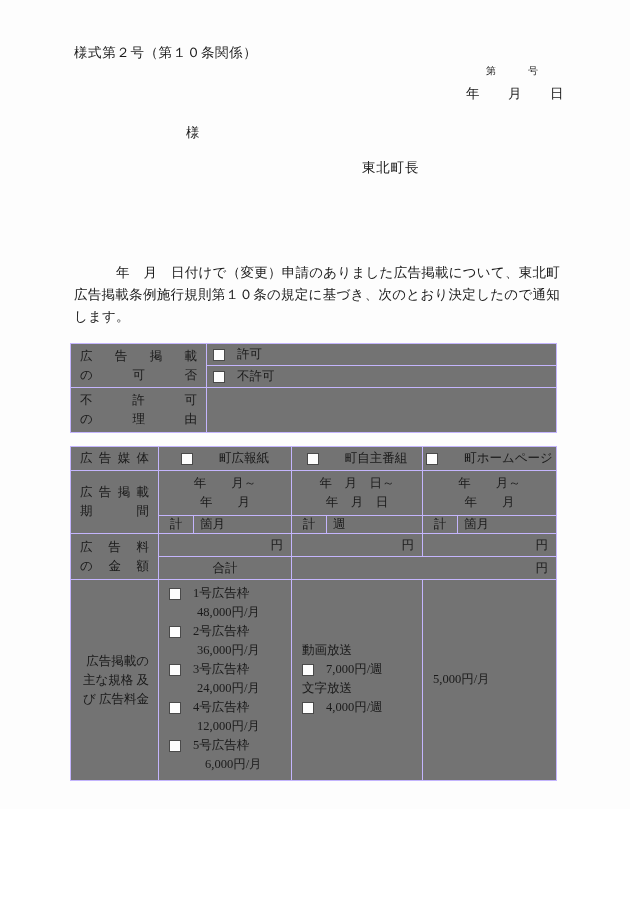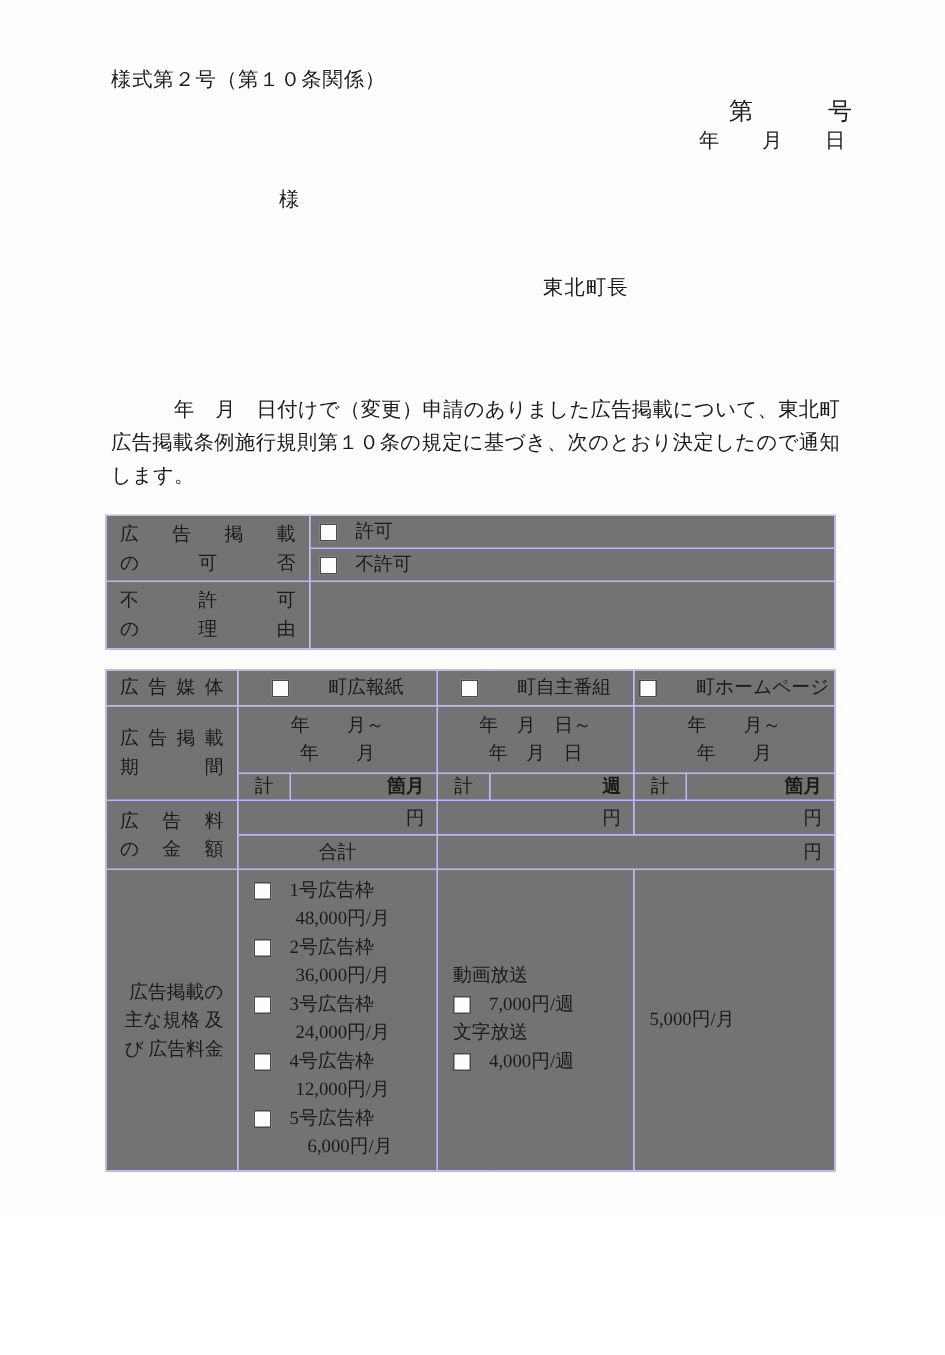--- a/index.html
+++ b/index.html
@@ -30,21 +30,21 @@
     left: 74px;
     top: 44px;
     font-size: 13.5px;
     letter-spacing: 0.6px;
     white-space: nowrap;
   }
   .doc-number {
     position: absolute;
     left: 486px;
     top: 64px;
-    font-size: 16px;
+    font-size: 10px;
     white-space: nowrap;
     letter-spacing: 0.5px;
   }
   .doc-date {
     position: absolute;
     left: 466px;
     top: 85px;
     font-size: 13.5px;
     white-space: nowrap;
     letter-spacing: 0.5px;
@@ -56,21 +56,20 @@
     font-size: 13.5px;
     white-space: nowrap;
   }
   .issuer {
     position: absolute;
     left: 362px;
     top: 159px;
     font-size: 13.5px;
     letter-spacing: 0.8px;
     white-space: nowrap;
-    margin-top: 24px;
   }
   .doc-title {
     position: absolute;
     left: 0;
     top: 210px;
     width: 630px;
     text-align: center;
     font-size: 13.5px;
     letter-spacing: 0.6px;
   }
@@ -138,21 +137,21 @@
   .media-head .chk-line {
     justify-content: center;
     gap: 26px;
   }
   .period {
     text-align: center;
     line-height: 19px;
     padding: 3px 6px !important;
     white-space: nowrap;
   }
-  .sum-cell { text-align: right; padding-right: 8px !important; font-weight: bold; }
+  .sum-cell { text-align: left; padding-right: 8px !important; }
   .sum-lbl  { text-align: center; }
   .yen-cell { text-align: right; padding-right: 8px !important; height: 22px; }
   .total-lbl { text-align: center; }
 
   .spec-cell {
     vertical-align: top;
     padding: 4px 6px 6px 10px !important;
     line-height: 19px;
     white-space: nowrap;
   }

